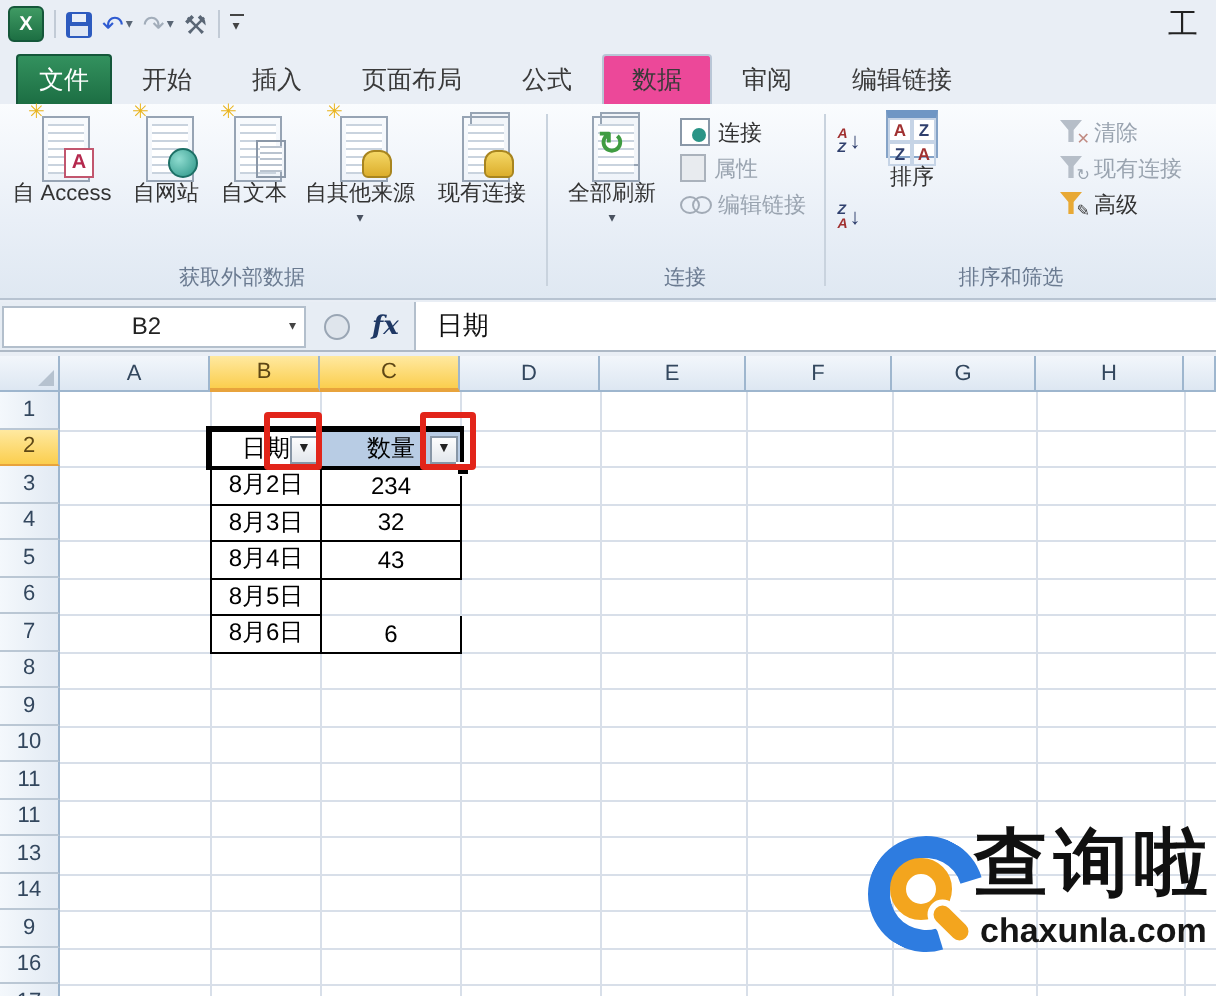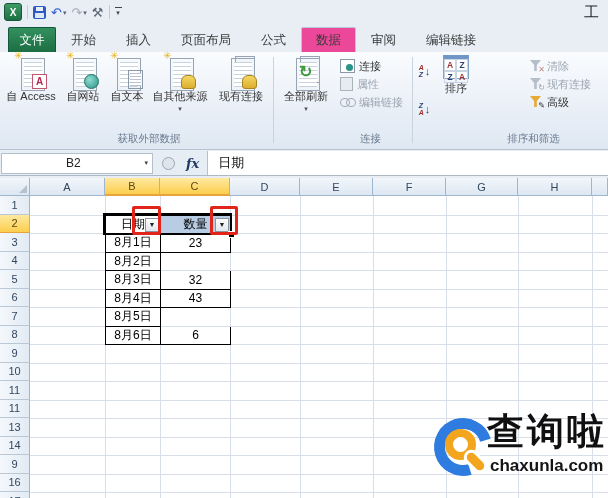--- a/index.html
+++ b/index.html
@@ -26,21 +26,21 @@
   .file-tab{width:48px;height:25px;margin-left:8px;background:linear-gradient(#33915e,#1c6e43);
             color:#fff;font-size:12.5px;display:flex;align-items:center;justify-content:center;
             border-radius:2px 2px 0 0;border:1px solid #15573a;border-bottom:none;box-sizing:border-box;}
   .tab{height:25px;box-sizing:border-box;padding:0 14px;font-size:12.5px;color:#3a3a3a;
        display:flex;align-items:center;border:1px solid transparent;border-bottom:none;margin-top:25px;}
   .tab.active{background:#ec4899;border-color:#b9c6d6;border-radius:2px 2px 0 0;}
   
   #ribbon{position:absolute;top:52px;left:0;right:0;height:98px;box-sizing:border-box;
           background:linear-gradient(#fafcfe,#e9eff7 60%,#dfe8f2);border-bottom:1px solid #b7c3d1;}
   .gdiv{position:absolute;top:5px;bottom:6px;width:1px;background:#c9d3de;}
-  .group-label{position:absolute;bottom:3px;text-align:center;font-size:10.5px;color:#6a7a90;padding-left:28px;}
+  .group-label{position:absolute;bottom:3px;text-align:center;font-size:10.5px;color:#6a7a90;}
   .bigbtn{position:absolute;top:3px;display:flex;flex-direction:column;align-items:center;font-size:11px;color:#333;}
   .bigbtn .lbl{margin-top:2px;white-space:nowrap;}
   .bigbtn .mini{font-size:7px;color:#4a5260;margin-top:1px;}
   .docicon{position:relative;width:26px;height:32px;}
   .page{position:absolute;left:3px;top:3px;width:18px;height:25px;background:#fff;border:1px solid #97a4b4;
         background-image:repeating-linear-gradient(#fff 0 3px,#c9d3de 3px 4px);background-clip:content-box;padding:3px 2px;}
   .page2{position:absolute;left:7px;top:1px;width:18px;height:25px;background:#f2f5f9;border:1px solid #97a4b4;}
   .star{position:absolute;top:-5px;left:-4px;font-size:10px;color:#e9b41e;}
   .emblem{position:absolute;right:-3px;bottom:-2px;}
   .em-a{width:13px;height:13px;background:#fff;border:1px solid #c2566e;color:#b5294e;font-weight:bold;font-size:10px;
@@ -378,25 +378,22 @@
           </span>
       </div>
       <div class="tcell cqty hdr hdr-qty">
         <span>数量</span>
         <span class="fbtn">
             <span class="tri">▼</span>
           </span>
       </div>
     </div>
     <div class="trow">
-      <div class="tcell cdate">8月1日</div>
-      <div class="tcell cqty">23</div>
-    </div>
-    <div class="trow">
       <div class="tcell cdate">8月2日</div>
+      <div class="tcell cqty">234</div>
     </div>
     <div class="trow">
       <div class="tcell cdate">8月3日</div>
       <div class="tcell cqty">32</div>
     </div>
     <div class="trow">
       <div class="tcell cdate">8月4日</div>
       <div class="tcell cqty">43</div>
     </div>
     <div class="trow">

